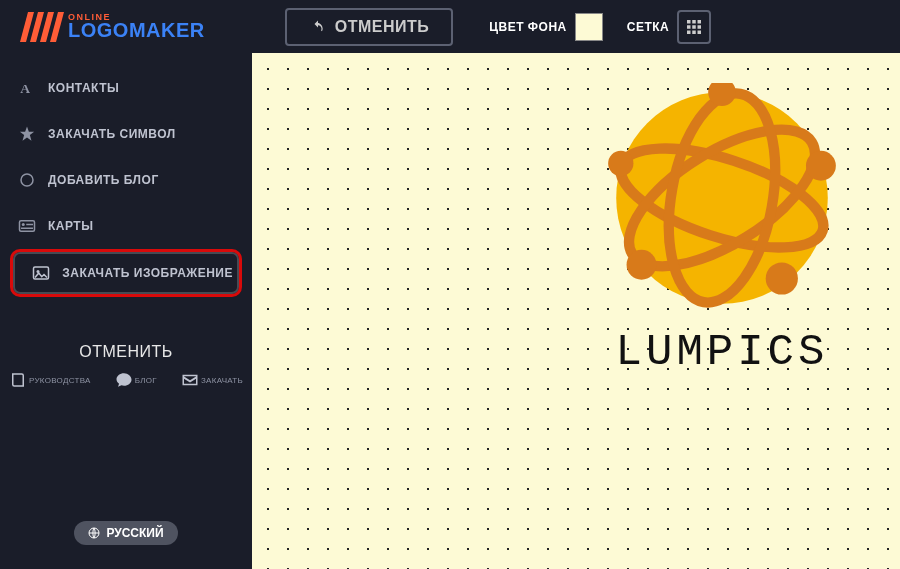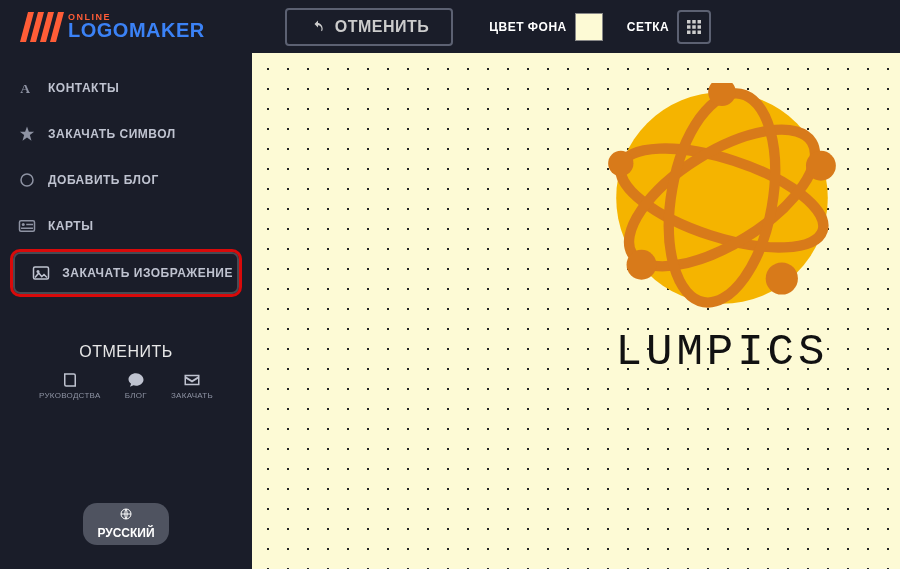--- a/index.html
+++ b/index.html
@@ -127,21 +127,21 @@
     color: #e8e8e8;
     margin: 16px 0 10px;
   }
   .resources-row {
     display: flex;
     justify-content: center;
     gap: 24px;
   }
   .res-item {
     display: flex;
-    flex-direction: column;
+    flex-direction: row;
     align-items: center;
     gap: 2px;
     cursor: pointer;
   }
   .res-label {
     font-size: 8px;
     color: #8e93a3;
     letter-spacing: 0.3px;
   }
   .lang-badge {
@@ -150,21 +150,20 @@
     background: #4f5360;
     border-radius: 14px;
     padding: 5px 14px;
     font-size: 12px;
     font-weight: 700;
     display: inline-flex;
     align-items: center;
     gap: 6px;
     cursor: pointer;
     margin-bottom: 12px;
-    flex-direction: column;
   }
   .canvas {
     flex: 1;
     background-color: #fdfad5;
     position: relative;
     background-image: radial-gradient(circle, #222 1.2px, transparent 1.2px);
     background-size: 20px 20px;
     background-position: 6px 6px;
   }
   .artwork {

